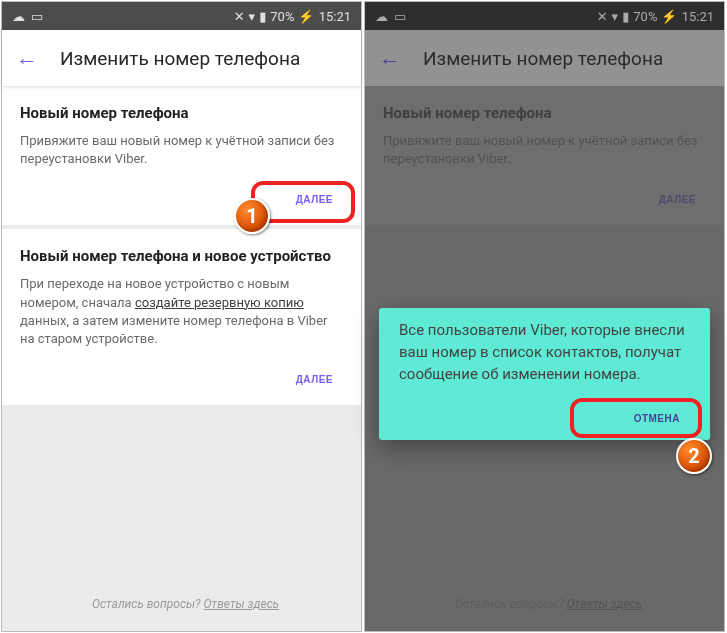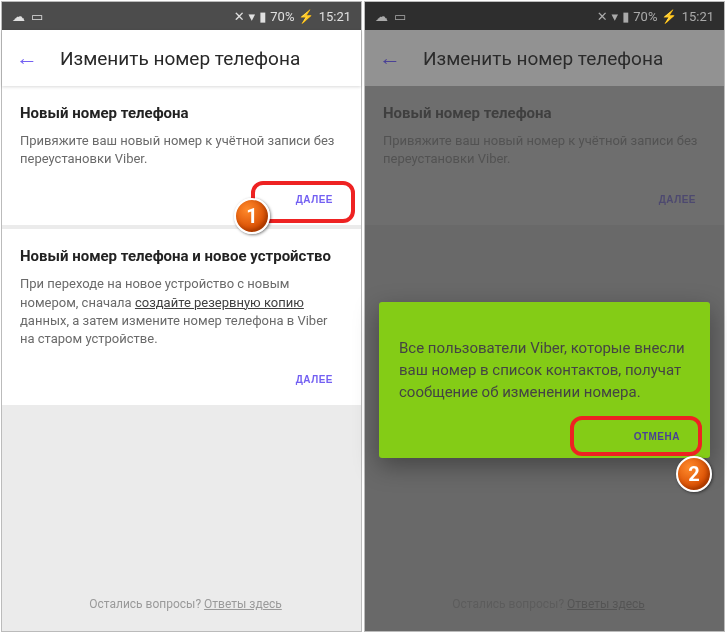--- a/index.html
+++ b/index.html
@@ -10,29 +10,29 @@
 .statusbar .sb-right { margin-left: auto; display: flex; align-items: center; gap: 4px; }
 .appbar { height: 56px; background: #fff; display: flex; align-items: center; padding: 0 14px; color: #282828; font-size: 19px; box-shadow: 0 1px 3px rgba(0,0,0,0.15); z-index: 2; }
 .appbar .back { color: #7360F2; margin-right: 22px; font-size: 22px; cursor: pointer; }
 .content { flex: 1; background: #ebebeb; display: flex; flex-direction: column; position: relative; }
 .card { background: #fff; margin-bottom: 4px; padding: 18px 18px 12px 18px; display: flex; flex-direction: column; }
 .card h3 { font-size: 15px; font-weight: 700; color: #222; margin-bottom: 10px; }
 .card p { font-size: 13px; color: #6a6a6a; line-height: 1.4; }
 .card .link { color: #404040; text-decoration: underline; }
 .btnrow { display: flex; justify-content: flex-end; margin-top: 18px; }
 .flatbtn { color: #7360F2; font-weight: 700; font-size: 10px; background: none; border: none; padding: 8px 10px; letter-spacing: 0.5px; cursor: pointer; }
-.footer { margin-top: auto; text-align: center; font-size: 12px; color: #9a9a9a; padding: 14px 0 20px 8px; }
+.footer { margin-top: auto; text-align: center; font-size: 12px; color: #9a9a9a; padding: 14px 0 20px 8px; font-style: italic; }
 .footer .ans { text-decoration: underline; cursor: pointer; }
 .highlight1 { position: absolute; top: 95px; right: 6px; width: 104px; height: 42px; border: 4px solid #e22; border-radius: 12px; pointer-events: none; z-index: 5; }
 
 .badge { position: absolute; width: 36px; height: 36px; border-radius: 50%; background: radial-gradient(circle at 35% 30%, #ff8a2b, #d64a00 70%); border: 2px solid #fff; box-shadow: 1px 1px 3px rgba(0,0,0,0.5), inset -2px -2px 4px rgba(0,0,0,0.25); color: #fff; font-weight: 700; display: flex; align-items: center; justify-content: center; font-size: 20px; z-index: 10; }
 .badge1 { top: 112px; left: 232px; }
 
 .overlay { position: absolute; inset: 0; background: rgba(80,80,80,0.55); z-index: 4; }
-.dialog { position: absolute; left: 14px; right: 14px; top: 216px; background: #84cc16; border-radius: 3px; padding: 36px 20px 8px 20px; box-shadow: 0 8px 24px rgba(0,0,0,0.35); z-index: 6; }
+.dialog { position: absolute; left: 14px; right: 14px; top: 222px; background: #5eead4; border-radius: 3px; padding: 12px 20px 8px 20px; box-shadow: 0 8px 24px rgba(0,0,0,0.35); z-index: 6; }
 .dialog p { font-size: 15px; color: #444; line-height: 1.45; }
 .dialog .dlgbtns { display: flex; justify-content: flex-end; margin-top: 20px; }
 .highlight2 { position: absolute; right: 8px; bottom: 2px; width: 132px; height: 40px; border: 4px solid #e22; border-radius: 12px; pointer-events: none; }
 .badge2 { position: absolute; right: -2px; bottom: -34px; }
 
 .dim .statusbar { background: #2e2e2e; color: #aaa; }
 .dim .appbar { background: #929292; color: #2b2b2b; box-shadow: none; }
 .dim .appbar .back { color: #4a4196; }
 .dim .card { background: #929292; }
 .dim .card h3 { color: #2b2b2b; }

